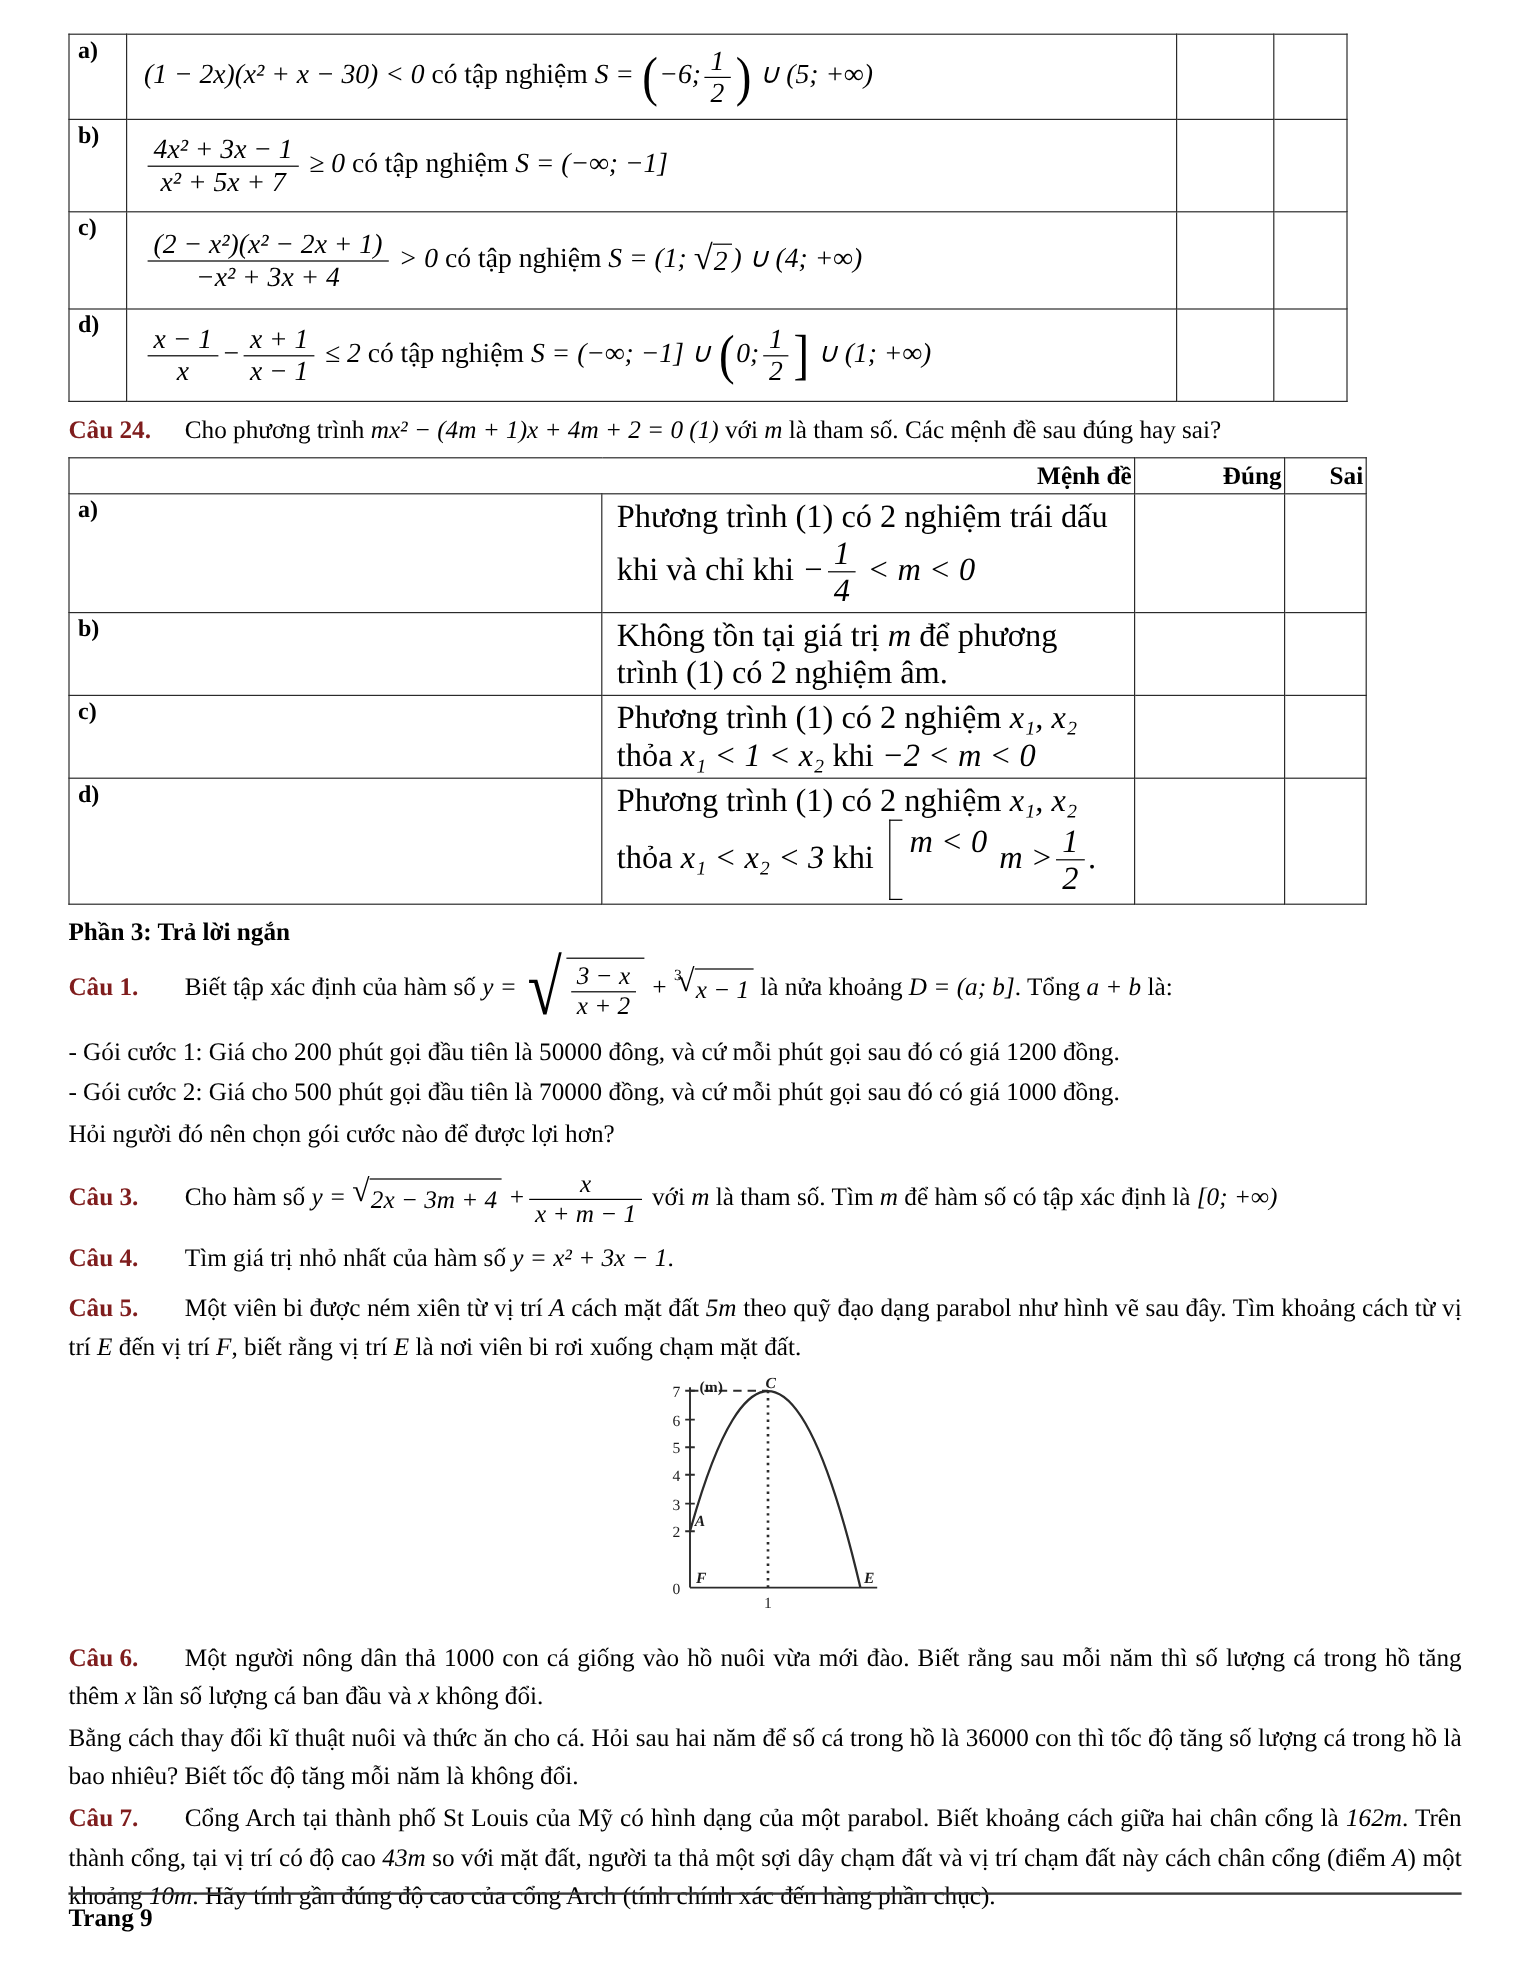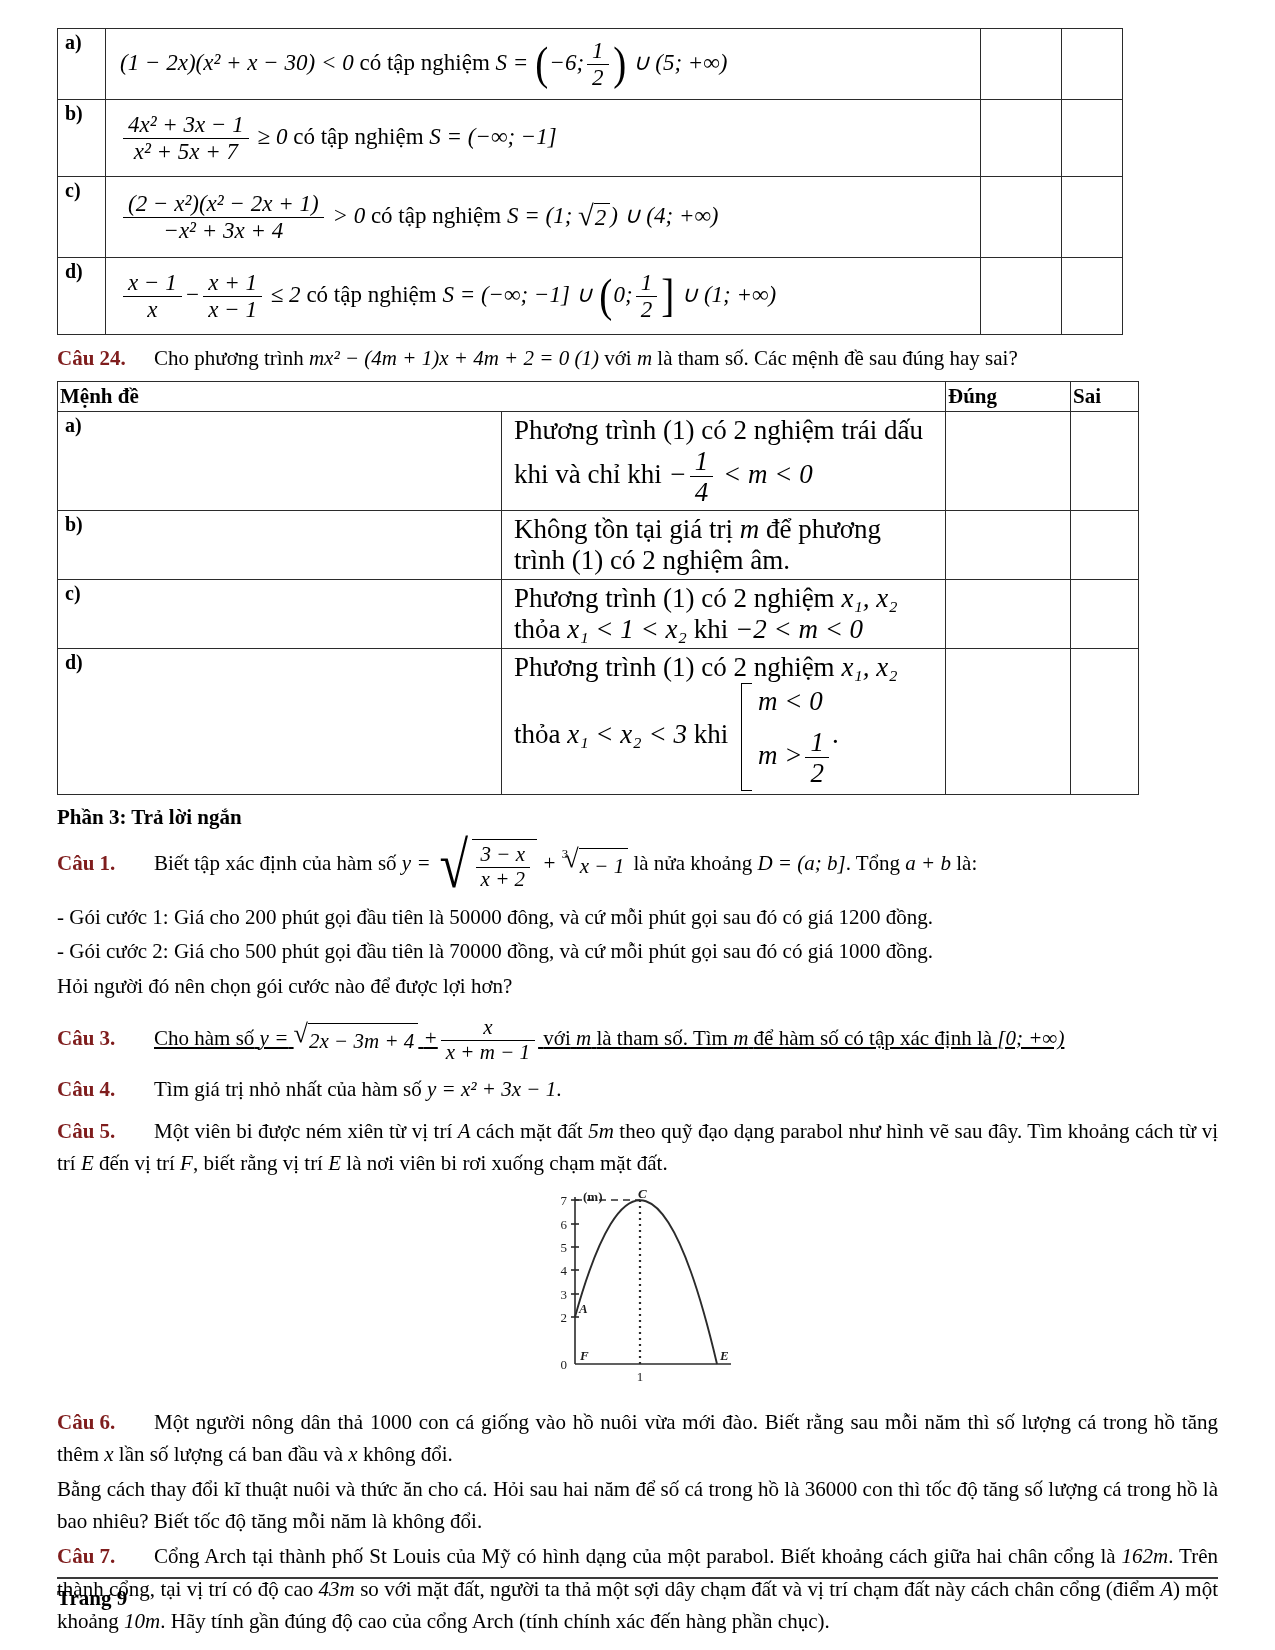--- a/index.html
+++ b/index.html
@@ -8,41 +8,41 @@
   .content{padding:28px 57px 0 57px;}
 
   
   table{border-collapse:collapse;width:1066px;table-layout:fixed;}
   td,th{border:1.6px solid #2b2b2b;}
   .lbl{width:40px;vertical-align:top;font-weight:bold;padding:2px 0 0 7px;font-size:20px;}
   .ct{padding:4px 8px 4px 14px;}
   .t1 .ct{font-size:23px;}
   .ansA{width:78px;} .ansB{width:58px;}
   .t2 .ct{font-size:27px;padding:3px 8px 3px 12px;}
-  .t2 th{font-weight:bold;font-size:21px;text-align:left;padding:2px;}
+  .t2 th{font-weight:bold;font-size:21px;text-align:right;padding:2px;}
 
   
   .mi{font-style:italic;}
   .frac{display:inline-block;vertical-align:middle;text-align:center;line-height:1.12;
         font-style:italic;margin:0 3px;}
   .frac .num{display:block;padding:0 5px;}
   .frac .den{display:block;border-top:1.5px solid #000;padding:0 5px;}
   .bp{font-size:200%;vertical-align:middle;line-height:0;font-weight:400;display:inline-block;
       transform:scaleX(.85);}
   .sqrt{display:inline-flex;align-items:flex-start;vertical-align:middle;white-space:nowrap;}
   .sqrt .rad{line-height:1;font-size:1.25em;transform:translateY(-2px);}
   .sqrt .radbody{border-top:1.6px solid #000;padding:1px 4px 0 1px;}
   .sqrt.big .rad{font-size:3.1em;line-height:.8;font-weight:100;transform:translateY(0) scaleX(.8);}
   .sqrt.big .radbody{padding-top:3px;}
   .cbrt{display:inline-flex;align-items:flex-start;vertical-align:middle;}
   .cbrt .idx{font-size:.62em;position:relative;top:-4px;margin-right:-4px;z-index:2;}
   .cases{display:inline-flex;align-items:center;vertical-align:middle;margin-left:6px;}
   .cases .brk{align-self:stretch;width:10px;border-left:1.8px solid #000;border-top:1.8px solid #000;
               border-bottom:1.8px solid #000;margin-right:6px;}
-  .cases .rows{display:flex;flex-direction:column;gap:10px;text-align:left;padding:3px 0;}
+  .cases .rows{display:flex;flex-direction:row;gap:10px;text-align:left;padding:3px 0;}
 
   
   p.q{margin:9px 0;line-height:1.55;text-align:justify;}
   p.tight{margin:2px 0;}
   .qlabel{display:inline-block;width:97px;color:#7f1d1d;font-weight:bold;font-style:normal;}
   .phan3{font-weight:bold;margin:10px 0 4px 0;}
   .q24line{margin:8px 0 6px 0;line-height:1.5;}
 
   
   .fig{margin:2px 0 6px 478px;width:215px;}
@@ -205,21 +205,21 @@
     <span>là nửa khoảng</span>
     <span class="mi">D = (a; b]</span><span>. Tổng</span>
     <span class="mi">a + b</span>
     <span>là:</span>
   </p>
 
   <p class="q tight">- Gói cước 1: Giá cho 200 phút gọi đầu tiên là 50000 đông, và cứ mỗi phút gọi sau đó có giá 1200 đồng.</p>
   <p class="q tight">- Gói cước 2: Giá cho 500 phút gọi đầu tiên là 70000 đồng, và cứ mỗi phút gọi sau đó có giá 1000 đồng.</p>
   <p class="q tight">Hỏi người đó nên chọn gói cước nào để được lợi hơn?</p>
 
-  <p class="q" style="margin-top:14px;text-decoration:underline;">
+  <p class="q" style="margin-top:14px;">
     <span class="qlabel">Câu 3.</span><span>Cho hàm số</span>
     <span class="mi">y =</span>
     <span class="sqrt">
           <span class="rad">√</span>
           <span class="radbody mi">2x − 3m + 4</span>
         </span>
     <span class="mi">+</span><span class="frac"><span class="num">x</span><span class="den">x + m − 1</span></span>
     <span>với</span>
     <span class="mi">m</span>
     <span>là tham số. Tìm</span>

